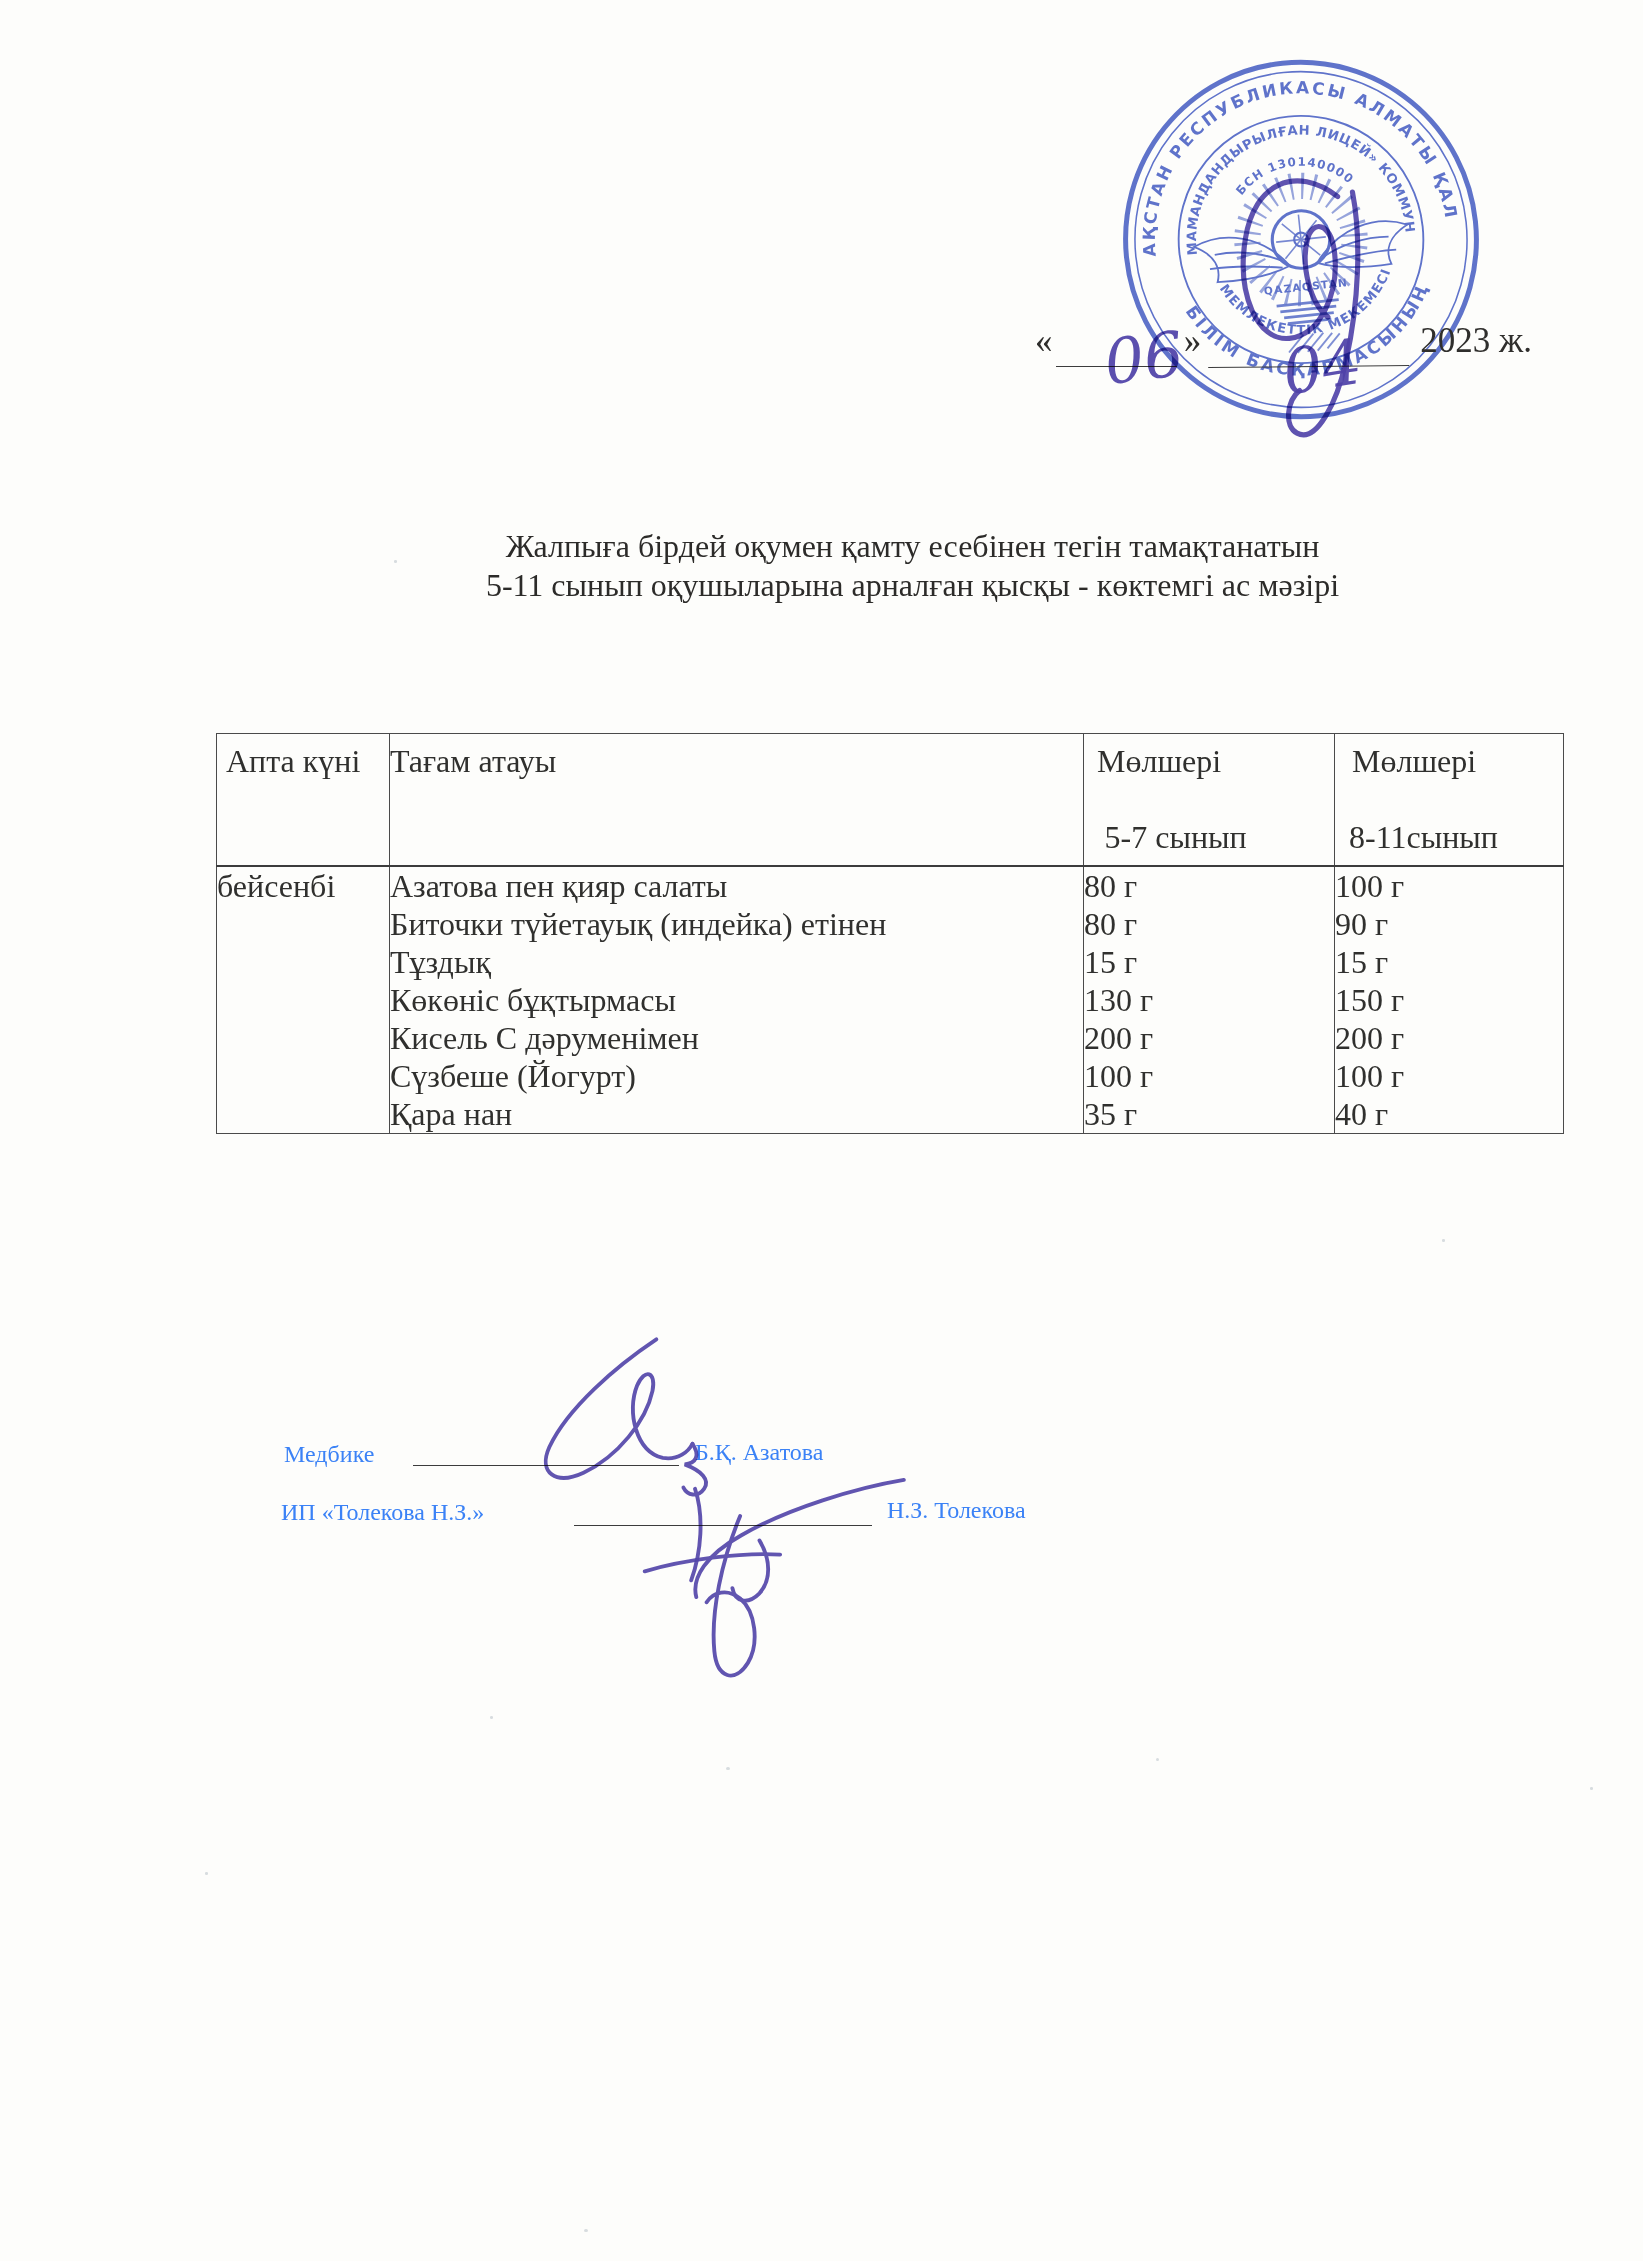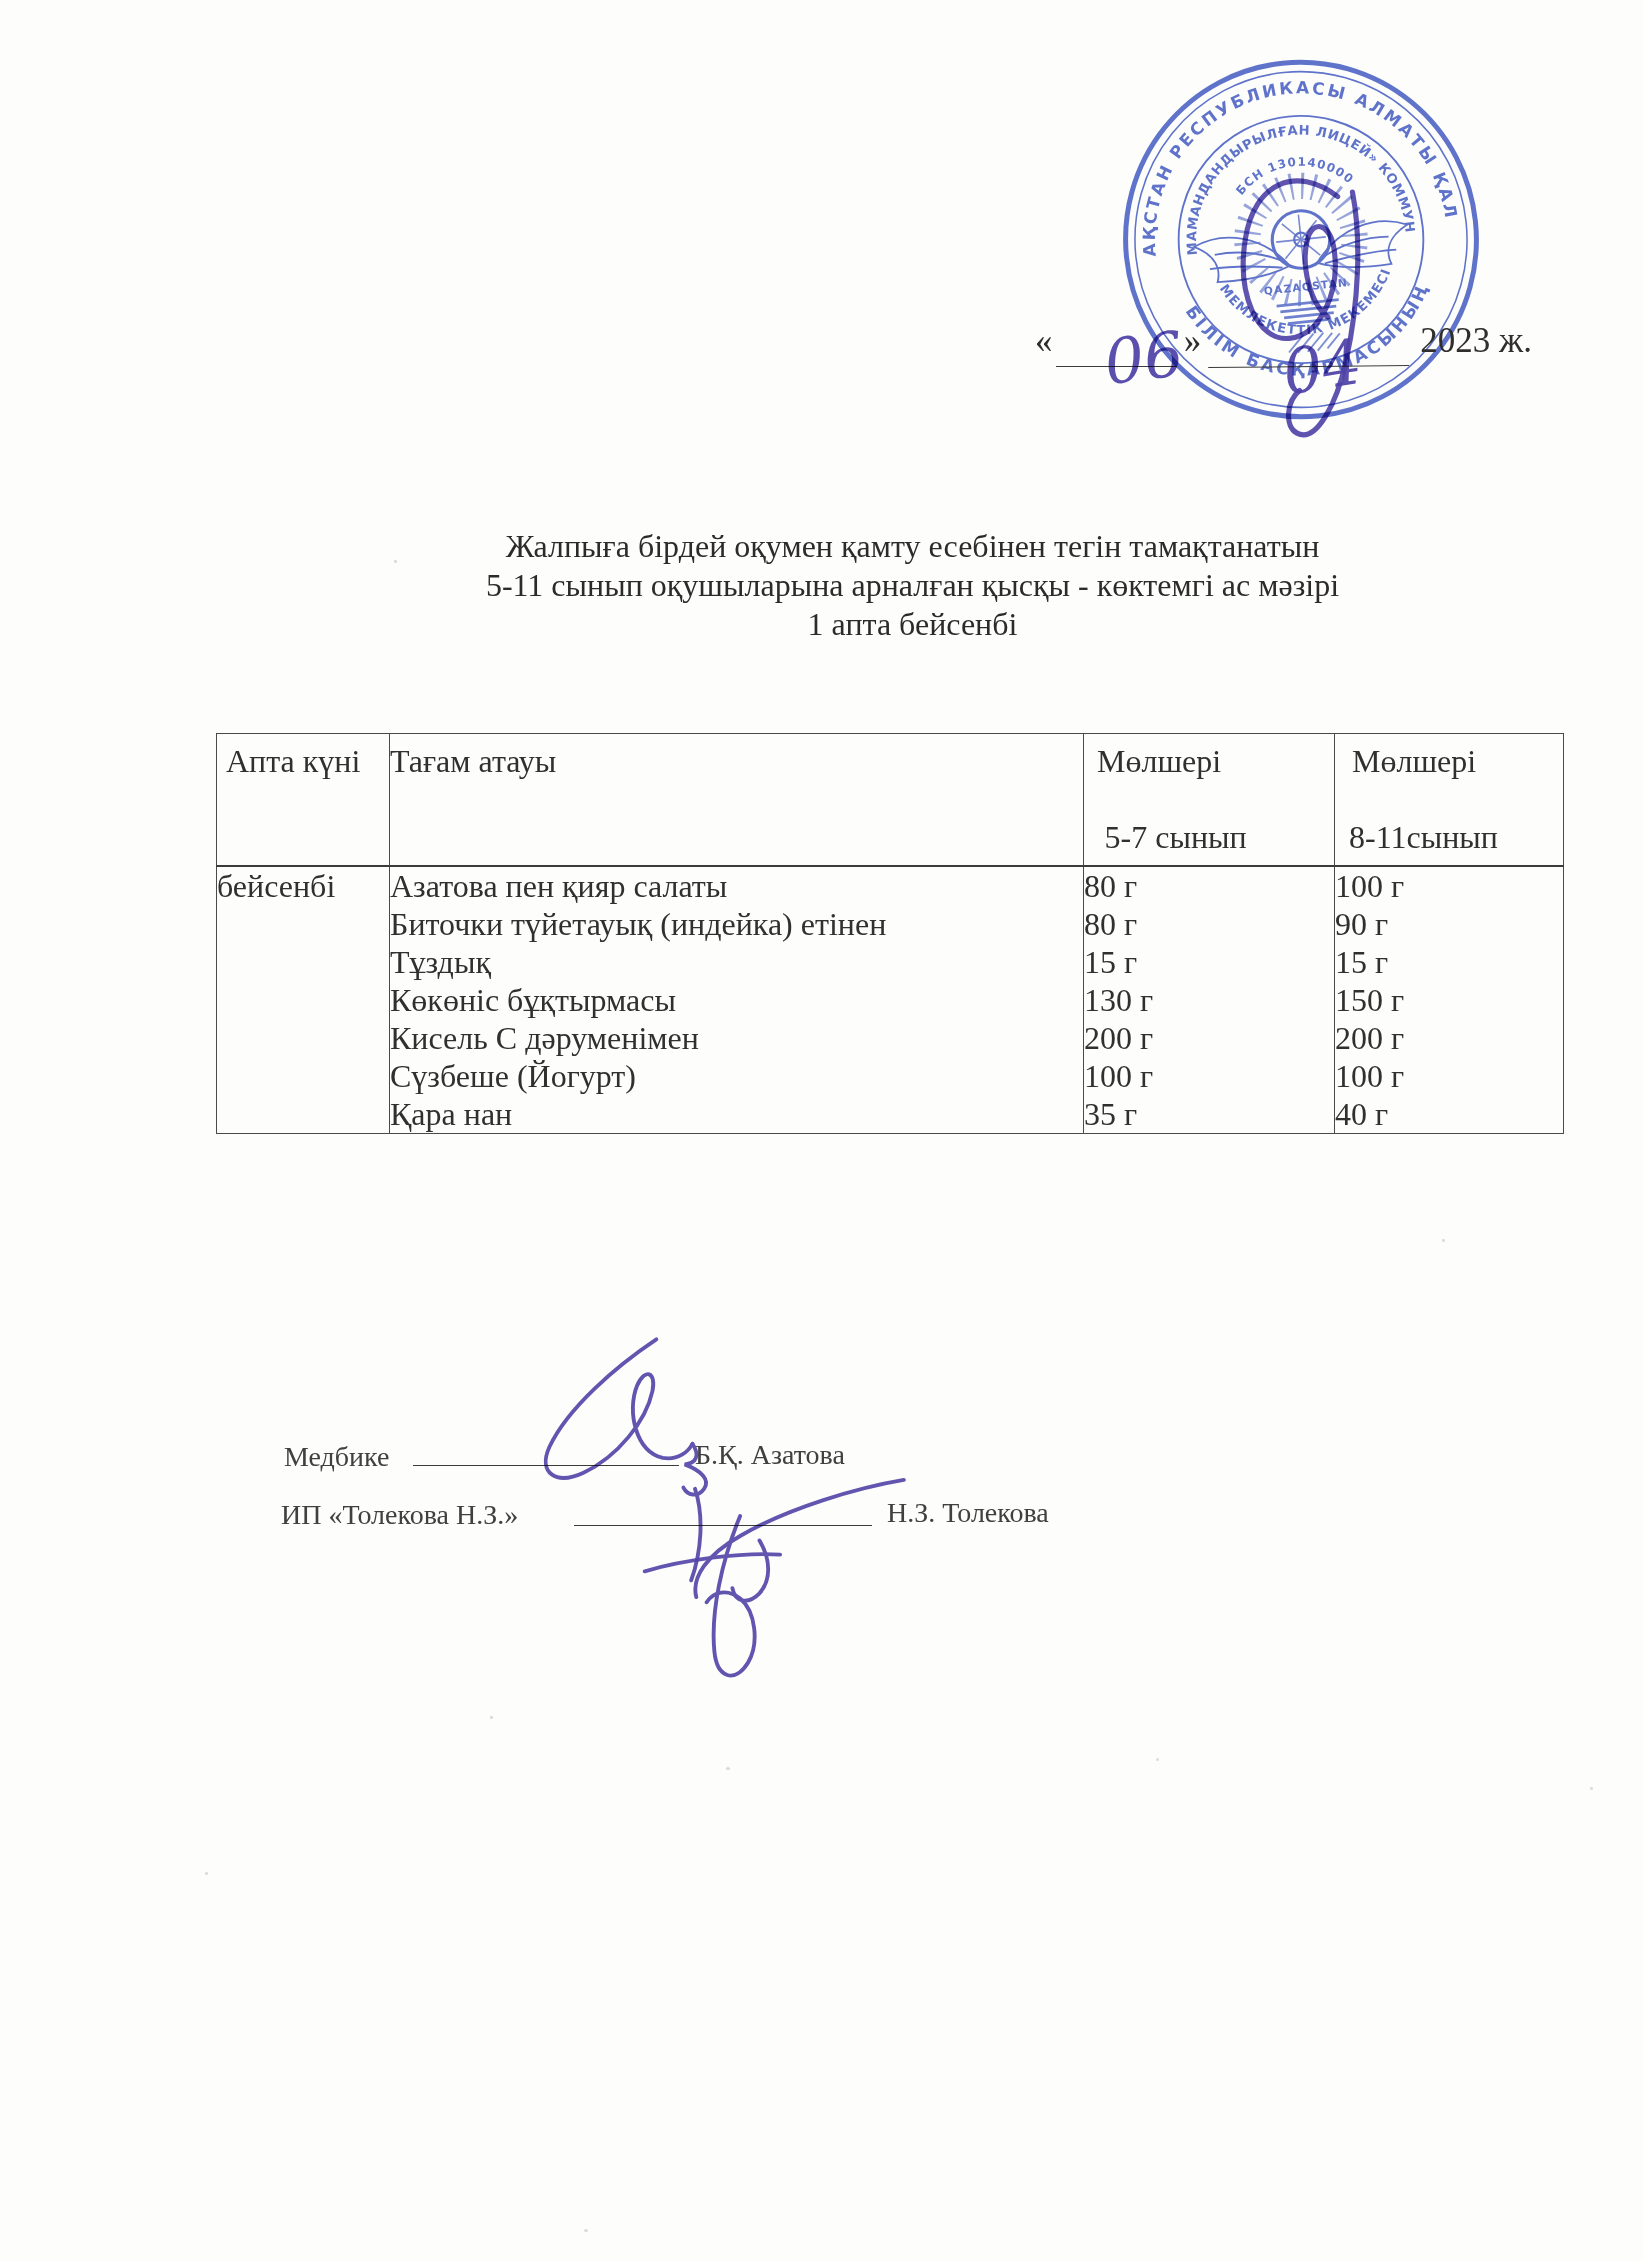--- a/index.html
+++ b/index.html
@@ -48,21 +48,21 @@
   table.menu{border:1.9px solid #3f3f3f;}
   .cell-pad-day{padding:7.7px 0 0 26px;}
   .cell-pad-dish{padding:6.4px 0 0 13px;}
   .cell-pad-qty{padding:6.4px 0 0 14px;}
   .hdr-h{height:131px;}
   .body-h{height:263px;}
   .hline{height:39px; line-height:39px; white-space:nowrap;}
   .sub{margin-top:37px;}
   .line{height:38px; line-height:38px; white-space:nowrap;}
   
-  .sig-label{position:absolute; font-size:28px; color:#404040; white-space:nowrap;text-align:center;}
+  .sig-label{position:absolute; font-size:24px; color:#3b82f6; white-space:nowrap;text-align:center;}
   .sig-line{position:absolute; border-bottom:1.9px solid #3c3c3c;}
   
   .stamp{
     position:absolute; left:1120px; top:55px; width:362px; height:369px;
     transform:rotate(-6deg);
     mix-blend-mode:multiply; opacity:0.88;
   }
   
   .ink{
     position:absolute; left:0; top:0; width:1644px; height:2261px;
@@ -151,21 +151,20 @@
     <span class="q">«</span>
     <span class="blank b1"></span>
     <span class="q q2">»</span>
     <span class="blank b2"></span>
     <span class="year">2023 ж.</span>
   </div>
 
   <div class="doc-title">
     <div>Жалпыға бірдей оқумен қамту есебінен тегін тамақтанатын</div>
     <div>5-11 сынып оқушыларына арналған қысқы - көктемгі  ас мәзірі</div>
-    <div>1 апта бейсенбі</div>
   </div>
 
   <table class="menu">
     <colgroup>
       <col style="width:173px">
         <col style="width:694px">
         <col style="width:251px">
         <col style="width:229px">
     </colgroup>
     <tbody>

